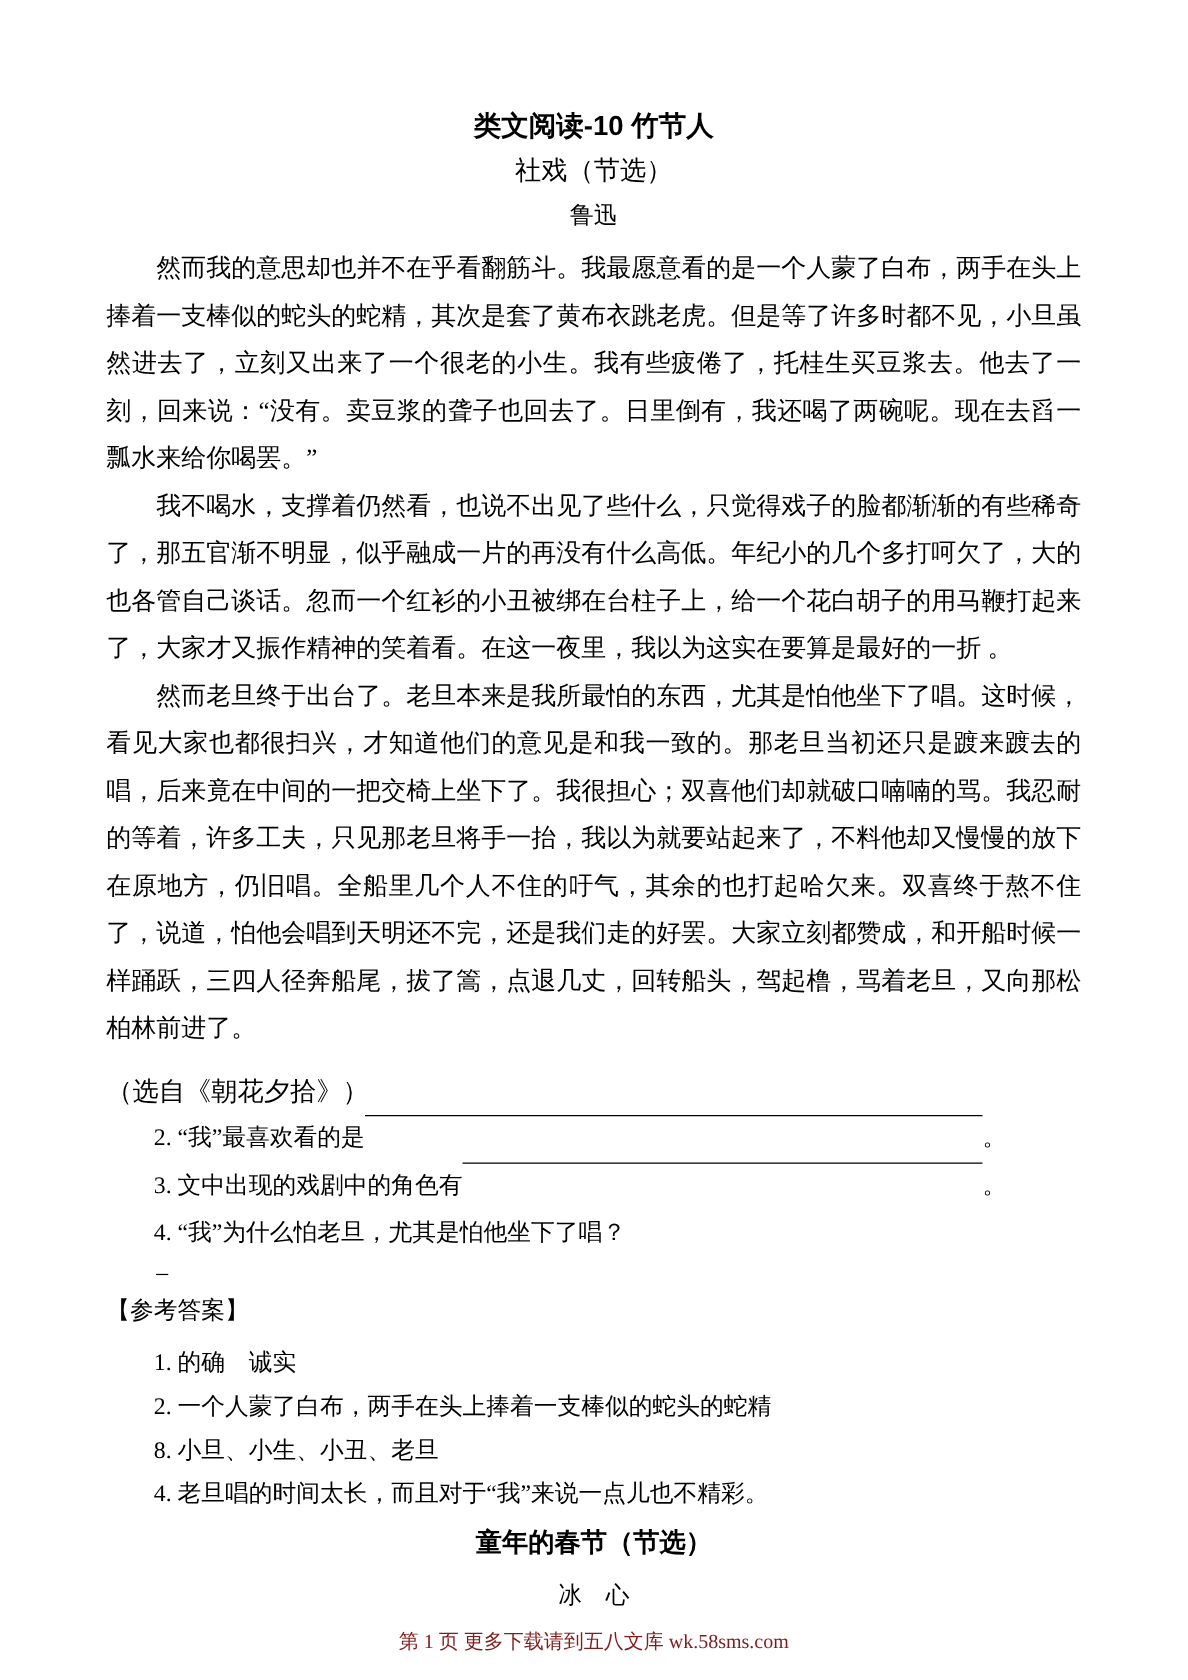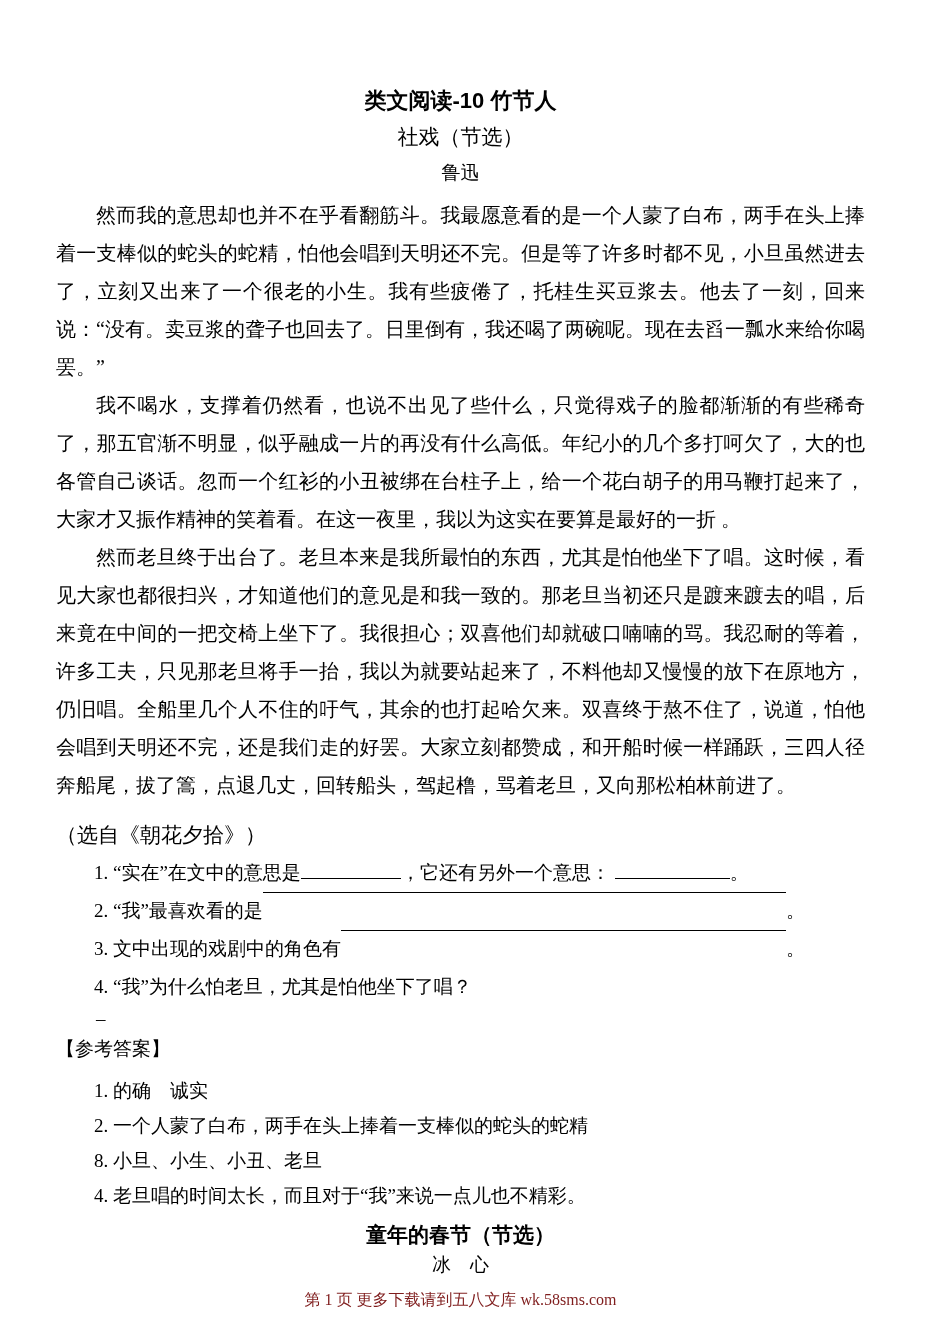--- a/index.html
+++ b/index.html
@@ -7,21 +7,21 @@
     position: relative;
     width: 950px;
     height: 1344px;
     background: #ffffff;
     color: #000000;
     font-family: "Liberation Serif", serif;
     overflow: hidden;
     box-sizing: border-box;
   }
   .content {
-    padding: 86px 85px 0 56px;
+    padding: 86px 85px 0 85px;
     box-sizing: border-box;
   }
   .doc-title {
     margin: 0;
     font-family: "Liberation Sans", sans-serif;
     font-weight: 700;
     font-size: 22px;
     line-height: 30px;
     text-align: center;
   }
@@ -95,21 +95,21 @@
   .answer-item:first-child { margin-top: 7px; }
   .section2-title {
     margin: 6px 0 0 0;
     font-family: "Liberation Sans", sans-serif;
     font-weight: 700;
     font-size: 21px;
     line-height: 32px;
     text-align: center;
   }
   .section2-author {
-    margin: 0;
+    margin: 12px;
     font-size: 19px;
     line-height: 28px;
     text-align: center;
   }
   .page-footer {
     margin-top: 10px;
     font-size: 16px;
     line-height: 22px;
     text-align: center;
     color: #7f1d1d;
@@ -119,31 +119,28 @@
 <body>
 
 <div class="page">
   <div class="content">
 
     <h1 class="doc-title">类文阅读-10 竹节人</h1>
     <h2 class="doc-subtitle">社戏（节选）</h2>
     <div class="author">鲁迅</div>
 
     <div class="passage">
-      <p>然而我的意思却也并不在乎看翻筋斗。我最愿意看的是一个人蒙了白布，两手在头上捧着一支棒似的蛇头的蛇精，怕他会唱到天明还不完。但是等了许多时都不见，小旦虽然进去了，立刻又出来了一个很老的小生。我有些疲倦了，托桂生买豆浆去。他去了一刻，回来说：“没有。卖豆浆的聋子也回去了。日里倒有，我还喝了两碗呢。现在去舀一瓢水来给你喝罢。”</p>
+      <p>然而我的意思却也并不在乎看翻筋斗。我最愿意看的是一个人蒙了白布，两手在头上捧着一支棒似的蛇头的蛇精，其次是套了黄布衣跳老虎。但是等了许多时都不见，小旦虽然进去了，立刻又出来了一个很老的小生。我有些疲倦了，托桂生买豆浆去。他去了一刻，回来说：“没有。卖豆浆的聋子也回去了。日里倒有，我还喝了两碗呢。现在去舀一瓢水来给你喝罢。”</p>
       <p>我不喝水，支撑着仍然看，也说不出见了些什么，只觉得戏子的脸都渐渐的有些稀奇了，那五官渐不明显，似乎融成一片的再没有什么高低。年纪小的几个多打呵欠了，大的也各管自己谈话。忽而一个红衫的小丑被绑在台柱子上，给一个花白胡子的用马鞭打起来了，大家才又振作精神的笑着看。在这一夜里，我以为这实在要算是最好的一折 。</p>
       <p>然而老旦终于出台了。老旦本来是我所最怕的东西，尤其是怕他坐下了唱。这时候，看见大家也都很扫兴，才知道他们的意见是和我一致的。那老旦当初还只是踱来踱去的唱，后来竟在中间的一把交椅上坐下了。我很担心；双喜他们却就破口喃喃的骂。我忍耐的等着，许多工夫，只见那老旦将手一抬，我以为就要站起来了，不料他却又慢慢的放下在原地方，仍旧唱。全船里几个人不住的吁气，其余的也打起哈欠来。双喜终于熬不住了，说道，怕他会唱到天明还不完，还是我们走的好罢。大家立刻都赞成，和开船时候一样踊跃，三四人径奔船尾，拔了篙，点退几丈，回转船头，驾起橹，骂着老旦，又向那松柏林前进了。</p>
     </div>
 
     <div class="source-line">（选自《朝花夕拾》）</div>
 
     <div class="questions">
-      <div class="q-line">
-        <span>1. “实在”在文中的意思是</span><span class="blank blank-sm"></span><span>，它还有另外一个意思： </span><span class="blank blank-md"></span><span>。</span>
-      </div>
       <div class="q-line q-flex">
         <span class="q-pre">2. “我”最喜欢看的是</span>
           <span class="q-fill"></span>
           <span>。</span>
       </div>
       <div class="q-line q-flex">
         <span class="q-pre">3. 文中出现的戏剧中的角色有</span>
           <span class="q-fill"></span>
           <span>。</span>
       </div>

